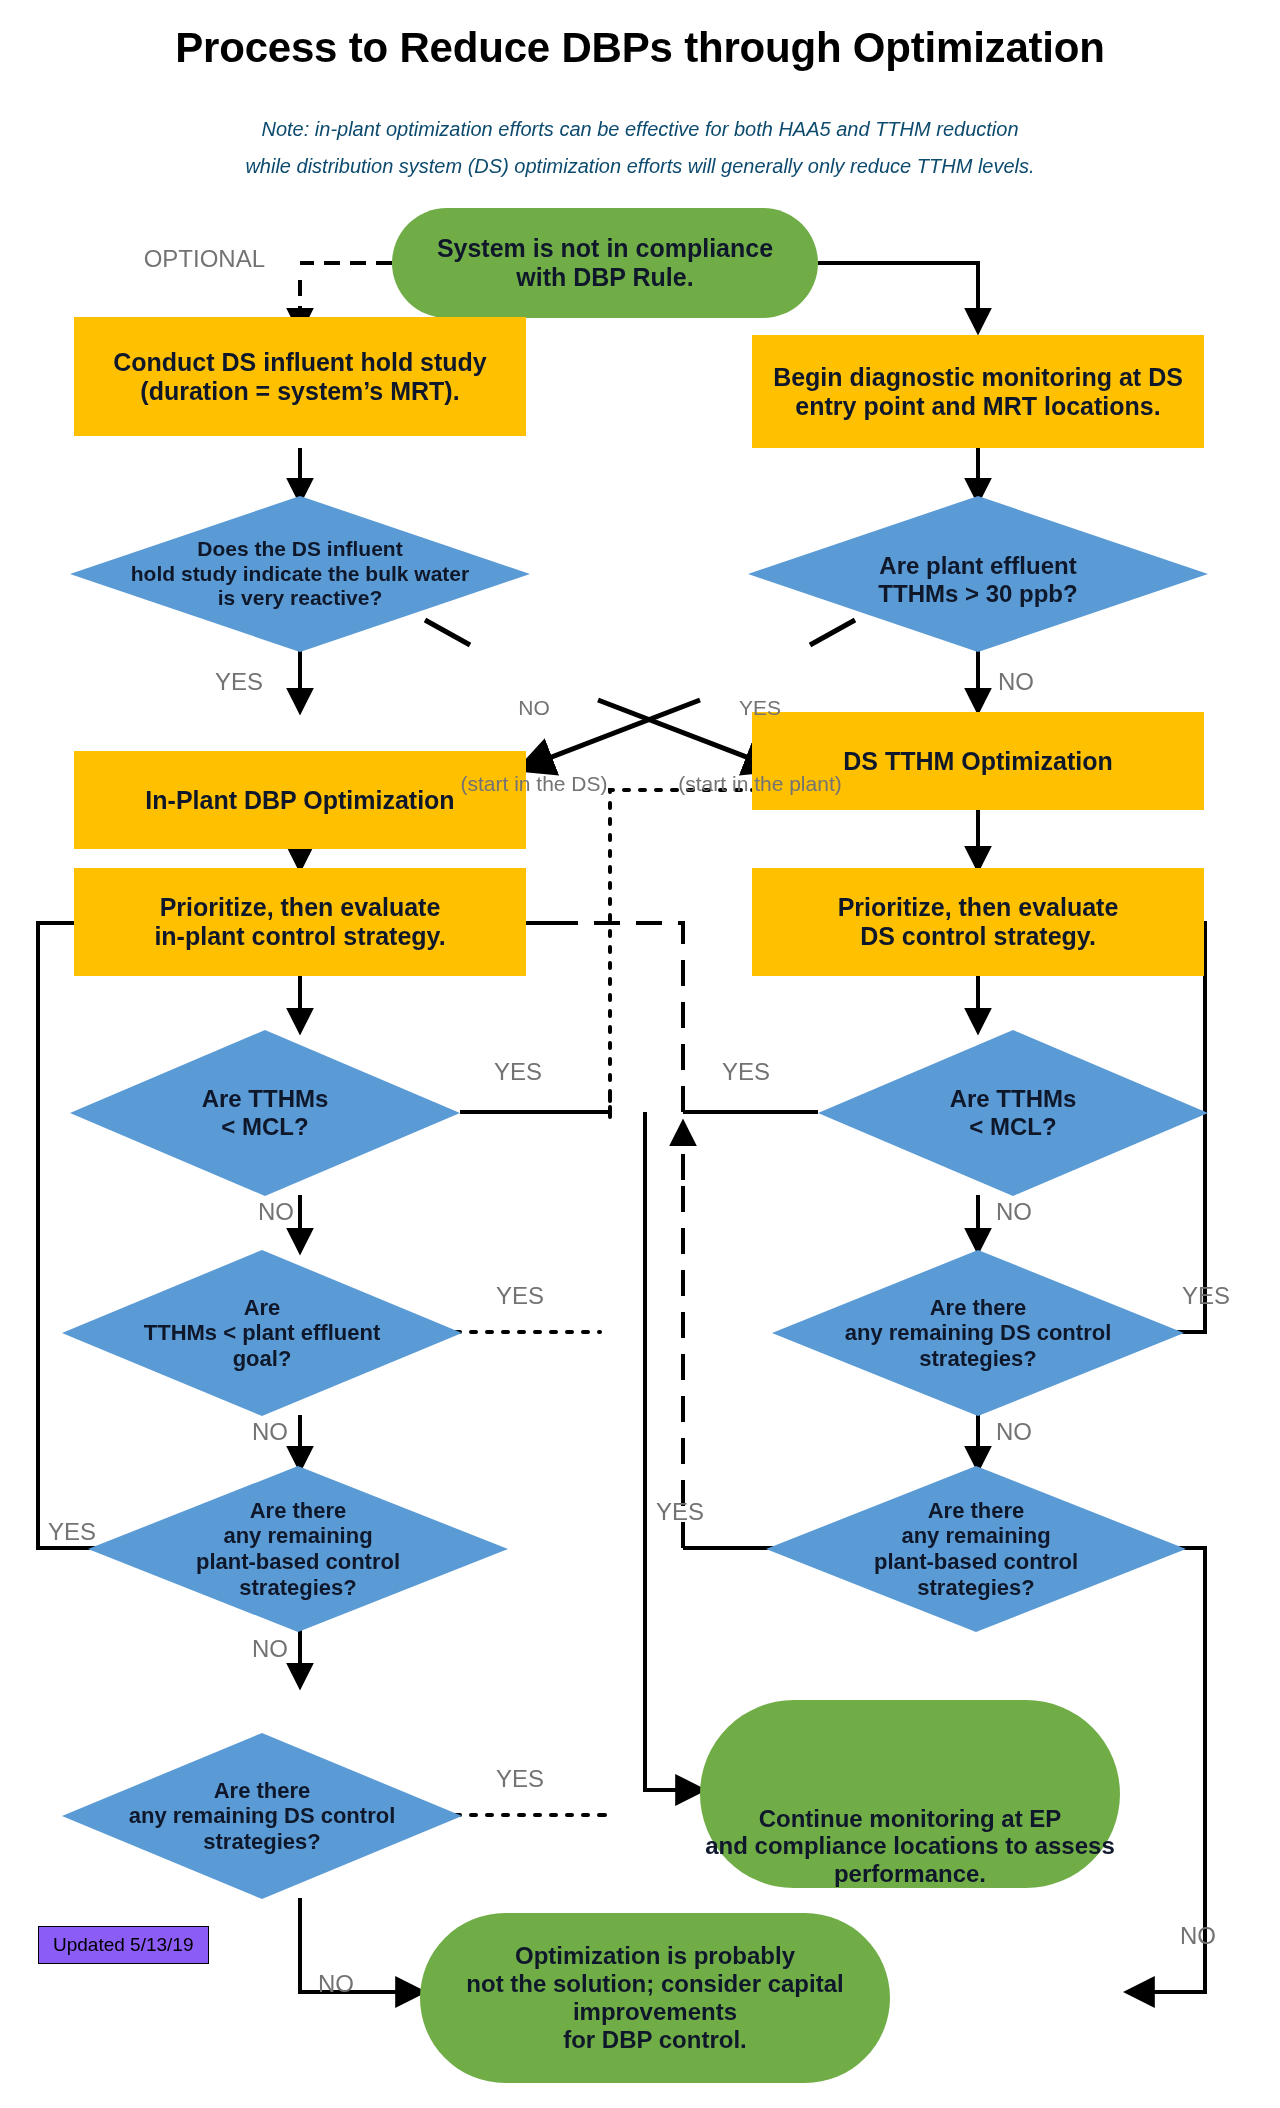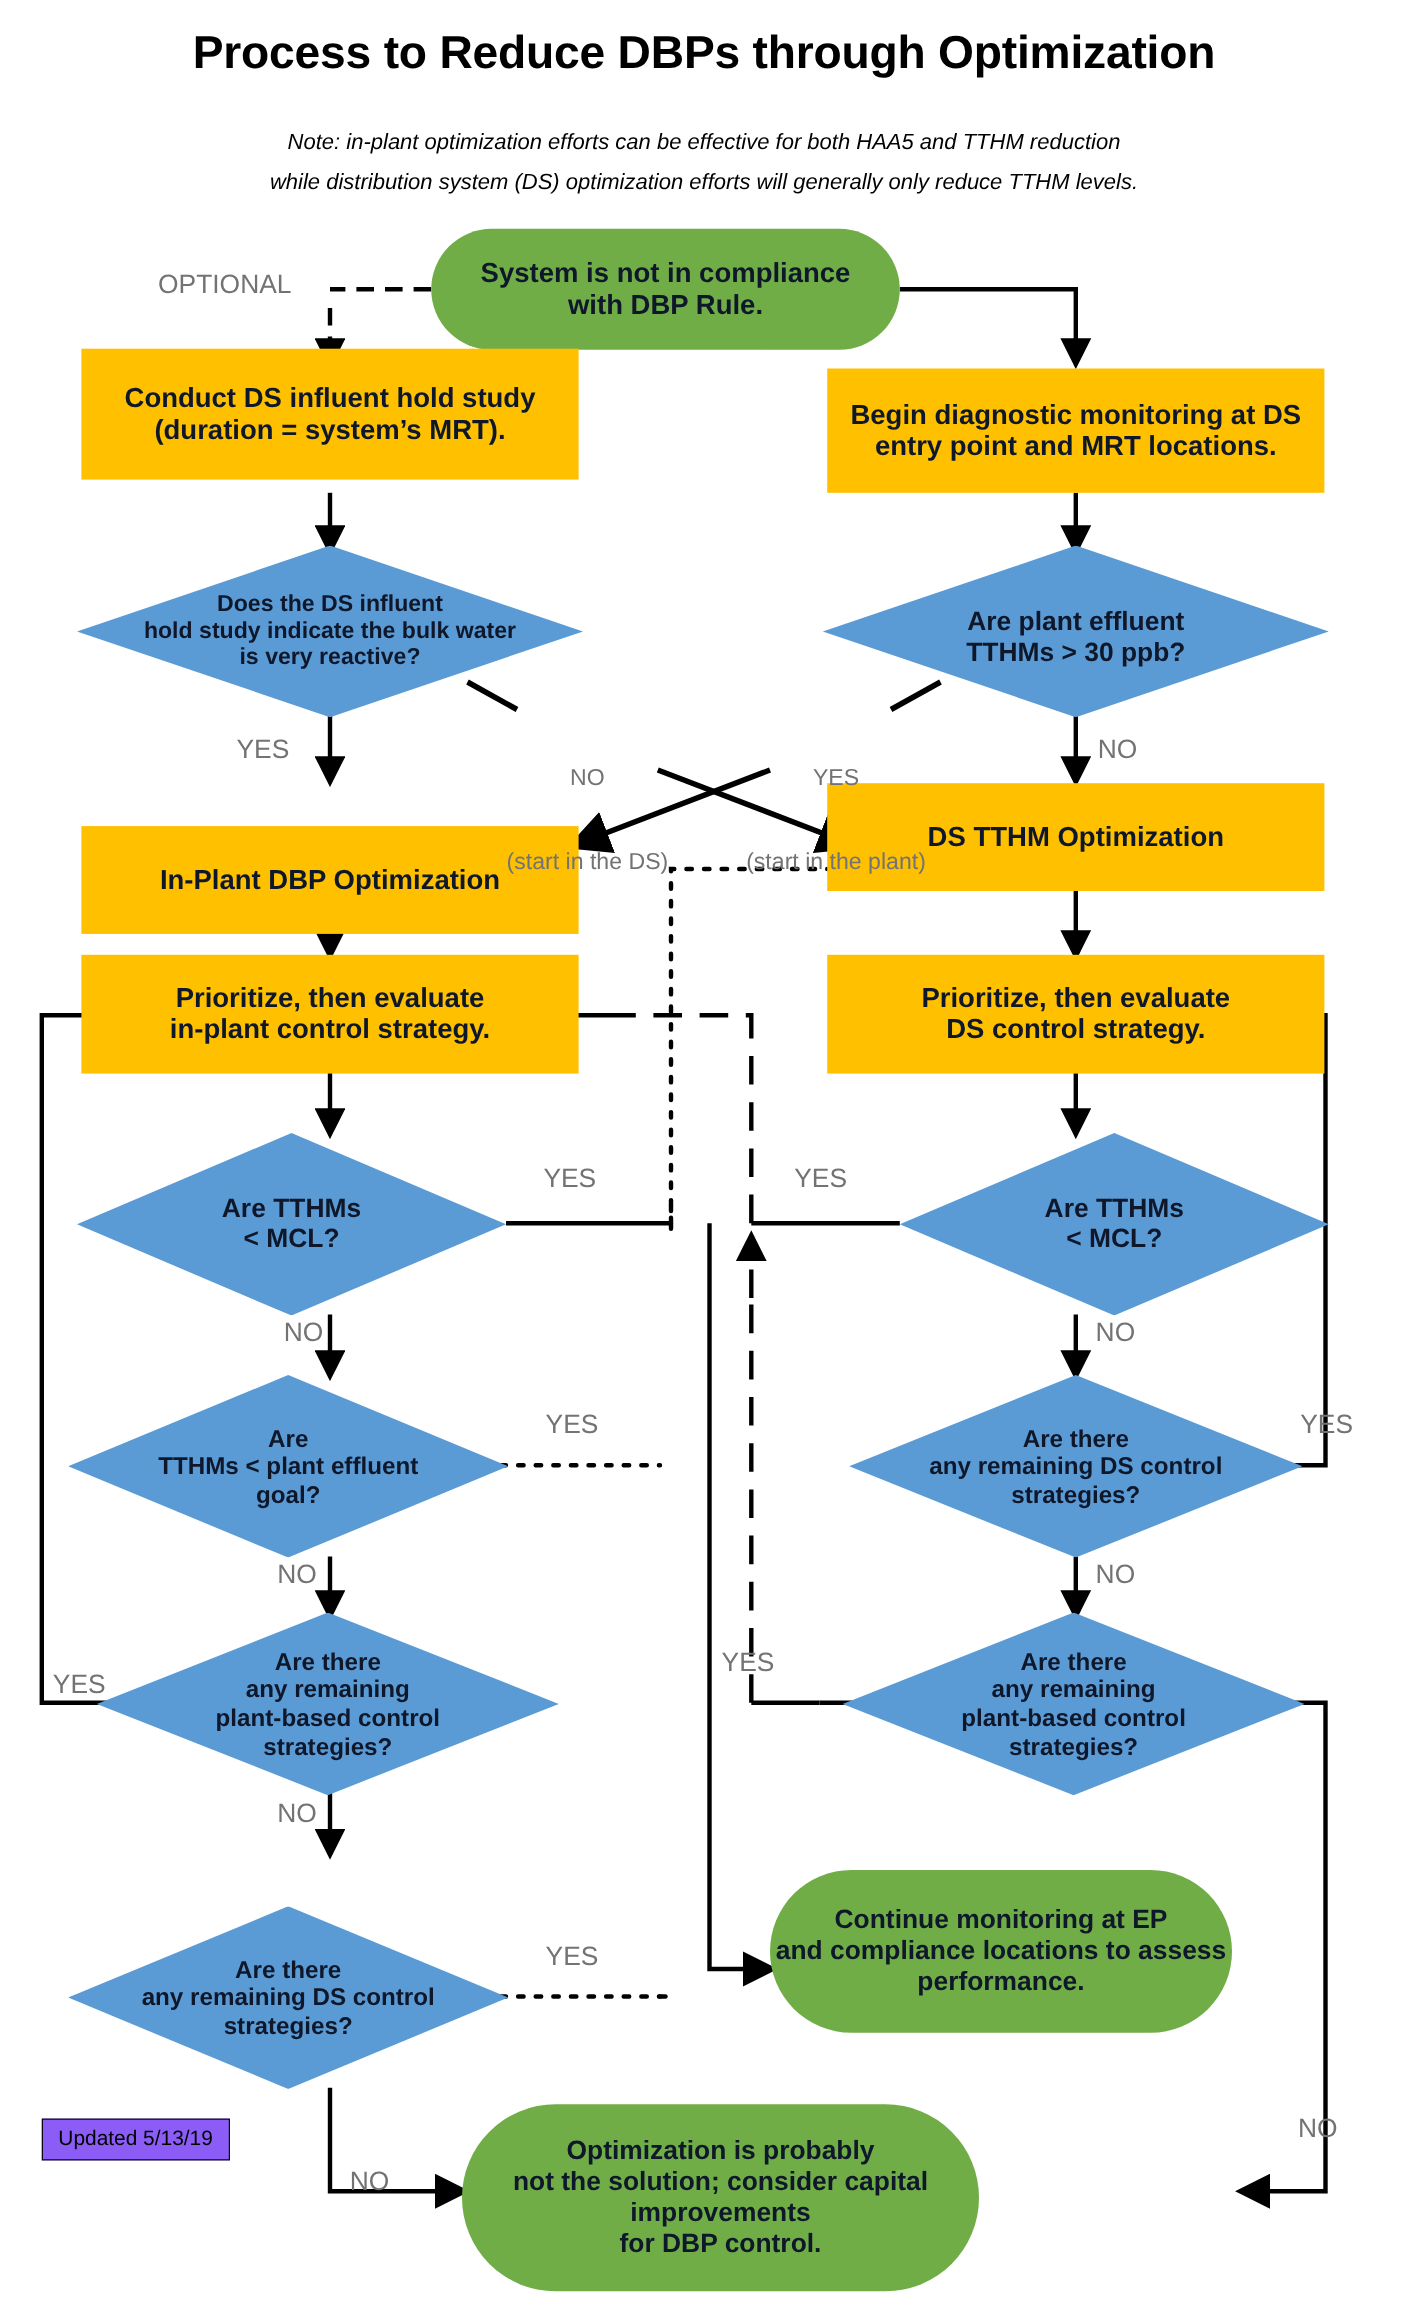--- a/index.html
+++ b/index.html
@@ -19,21 +19,21 @@
   .dec .shape{position:absolute;left:0;top:0;width:100%;height:100%;
               background:#5B9BD5;clip-path:polygon(50% 0,100% 50%,50% 100%,0 50%);z-index:0;}
   .dec .txt{position:relative;z-index:1;padding:0 4px;width:86%;}
 
   .lbl{position:absolute;font-weight:normal;color:#737373;font-size:21px;
        line-height:1.2;white-space:pre;z-index:4;text-align:center;}
 
   #title{position:absolute;left:0;top:24px;width:1280px;text-align:center;
          font-size:42px;font-weight:bold;letter-spacing:-.2px;}
   .note{position:absolute;width:1280px;text-align:center;font-style:italic;
-        font-size:20px;color:#000000;}
+        font-size:20px;color:#0c4a6e;}
   #note1{top:118px;}
   #note2{top:155px;}
 
   #stamp{position:absolute;left:38px;top:1926px;border:1.6px solid #000;
          padding:7px 14px;font-size:19px;background:#8b5cf6;z-index:6;}
 </style>
 </head>
 <body>
 
 <div id="stage">
@@ -213,21 +213,21 @@
 strategies?</div>
   </div>
 
   <div class="node dec" style="left:62px;top:1733px;width:400px;height:166px;font-size:22px;">
     <div class="shape"></div>
     <div class="txt" style="white-space:pre-line;">Are there
 any remaining DS control
 strategies?</div>
   </div>
 
-  <div class="node term" style="left:700px;top:1700px;width:420px;height:148px;font-size:24px;">
+  <div class="node term" style="left:700px;top:1700px;width:420px;height:188px;font-size:24px;align-items:flex-end;">
     <span style="white-space:pre-line;">Continue monitoring at EP
 and compliance locations to assess
 performance.</span>
   </div>
 
   <div class="node term" style="left:420px;top:1913px;width:470px;height:170px;font-size:24px;">
     <span style="white-space:pre-line;">Optimization is probably
 not the solution; consider capital
 improvements
 for DBP control.</span>

